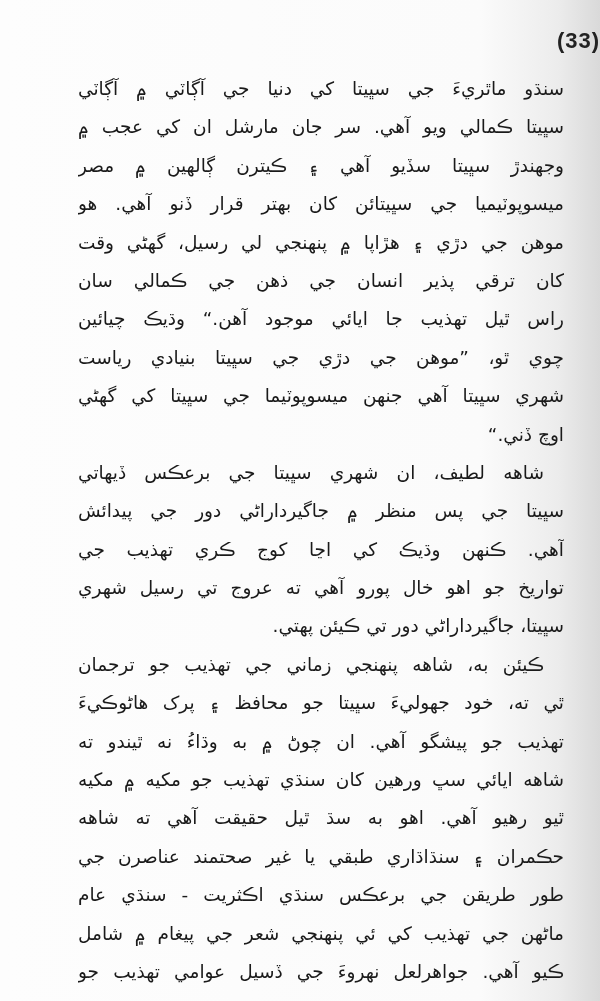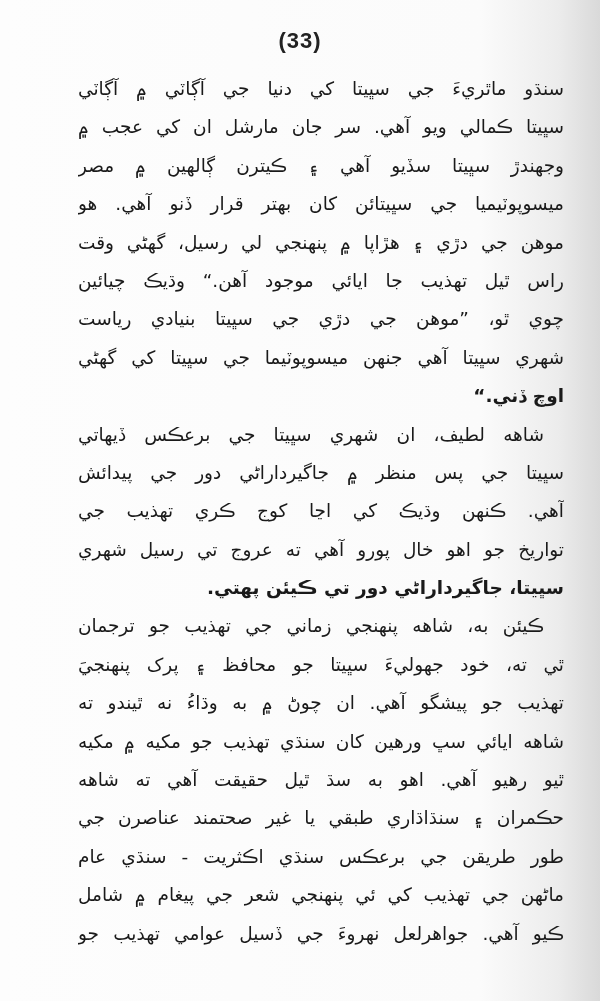--- a/index.html
+++ b/index.html
@@ -5,60 +5,61 @@
   html, body { margin:0; padding:0; }
   body {
     width:600px; height:1001px; overflow:hidden;
     background: linear-gradient(to right, #fdfdfd 0%, #fbfbfb 80%, #ececec 93%, #d9d9d9 100%);
     font-family: "DejaVu Sans", sans-serif;
     color:#1a1a1a;
     position:relative;
   }
   .page-number {
     position:absolute; top:28px; left:0; width:600px;
-    text-align:center;
+    text-align:right;
     font-family: "Liberation Sans", sans-serif;
     font-weight:bold; font-size:22px; letter-spacing:1px; color:#222;
   }
   .body-text {
     position:absolute; top:70px; left:78px; width:486px;
     direction:rtl; text-align:justify;
     font-family: "DejaVu Sans", sans-serif;
     font-size:18.5px;
   }
   .line {
     height:38.4px; line-height:38.4px;
     white-space:nowrap; overflow:hidden;
     text-align:justify; text-align-last:justify;
   }
-  .line.short { text-align-last:right;font-weight:bold; }
+  .line.short { text-align-last:right; }
   .line.indent { padding-right:20px; }
 </style>
 </head>
 <body>
 
 <div class="page-number">(33)</div>
 
 <div class="body-text" id="body-text">
     <div class="line">سنڌو ماٿريءَ جي سڀيتا کي دنيا جي آڳاٽي ۾ آڳاٽي</div>
     <div class="line">سڀيتا ڪمالي ويو آهي. سر جان مارشل ان کي عجب ۾</div>
     <div class="line">وجهندڙ سڀيتا سڏيو آهي ۽ ڪيترن ڳالهين ۾ مصر</div>
     <div class="line">ميسوپوٽيميا جي سڀيتائن کان بهتر قرار ڏنو آهي. هو</div>
     <div class="line">موهن جي دڙي ۽ هڙاپا ۾ پنهنجي لي رسيل، گهڻي وقت</div>
+    <div class="line">کان ترقي پذير انسان جي ذهن جي ڪمالي سان</div>
     <div class="line">راس ٿيل تهذيب جا ايائي موجود آهن.“ وڌيڪ چيائين</div>
     <div class="line">چوي ٿو، ”موهن جي دڙي جي سڀيتا بنيادي رياست</div>
     <div class="line">شهري سڀيتا آهي جنهن ميسوپوٽيما جي سڀيتا کي گهڻي</div>
     <div class="line short">اوچ ڏني.“</div>
     <div class="line indent">شاهه لطيف، ان شهري سڀيتا جي برعڪس ڏيهاتي</div>
     <div class="line">سڀيتا جي پس منظر ۾ جاگيرداراڻي دور جي پيدائش</div>
     <div class="line">آهي. ڪنهن وڌيڪ کي اڃا کوج ڪري تهذيب جي</div>
     <div class="line">تواريخ جو اهو خال پورو آهي ته عروج تي رسيل شهري</div>
     <div class="line short">سڀيتا، جاگيرداراڻي دور تي ڪيئن پهتي.</div>
     <div class="line indent">ڪيئن به، شاهه پنهنجي زماني جي تهذيب جو ترجمان</div>
-    <div class="line">ٿي ته، خود جهوليءَ سڀيتا جو محافظ ۽ پرک پنهنجيَ</div>
+    <div class="line">ٿي ته، خود جهوليءَ سڀيتا جو محافظ ۽ پرک هاڻوڪيءَ</div>
     <div class="line">تهذيب جو پيشگو آهي. ان چوڻ ۾ به وڌاءُ نه ٿيندو ته</div>
     <div class="line">شاهه ايائي سڀ ورهين کان سنڌي تهذيب جو مکيه ۾ مکيه</div>
     <div class="line">ٿيو رهيو آهي. اهو به سڌ ٿيل حقيقت آهي ته شاهه</div>
     <div class="line">حڪمران ۽ سنڌاڌاري طبقي يا غير صحتمند عناصرن جي</div>
     <div class="line">طور طريقن جي برعڪس سنڌي اڪثريت - سنڌي عام</div>
     <div class="line">ماڻهن جي تهذيب کي ئي پنهنجي شعر جي پيغام ۾ شامل</div>
     <div class="line">ڪيو آهي. جواهرلعل نهروءَ جي ڏسيل عوامي تهذيب جو</div>
   </div>
 
 </body></html>

